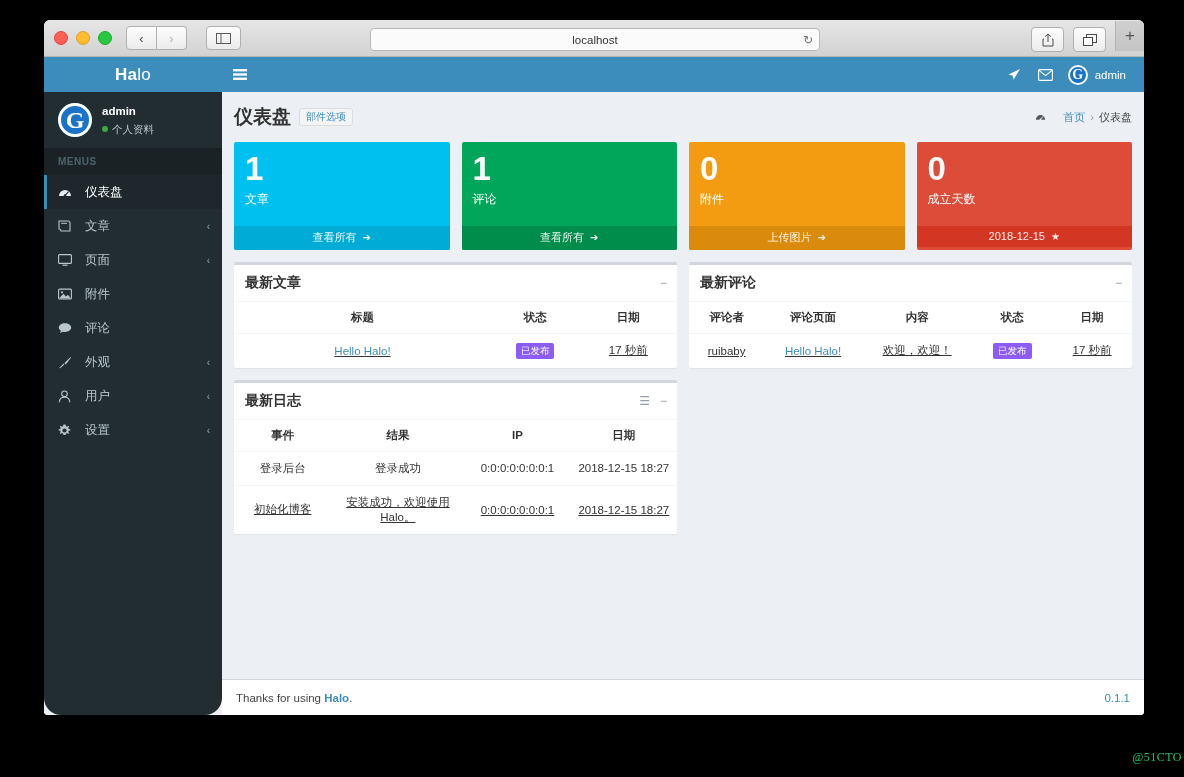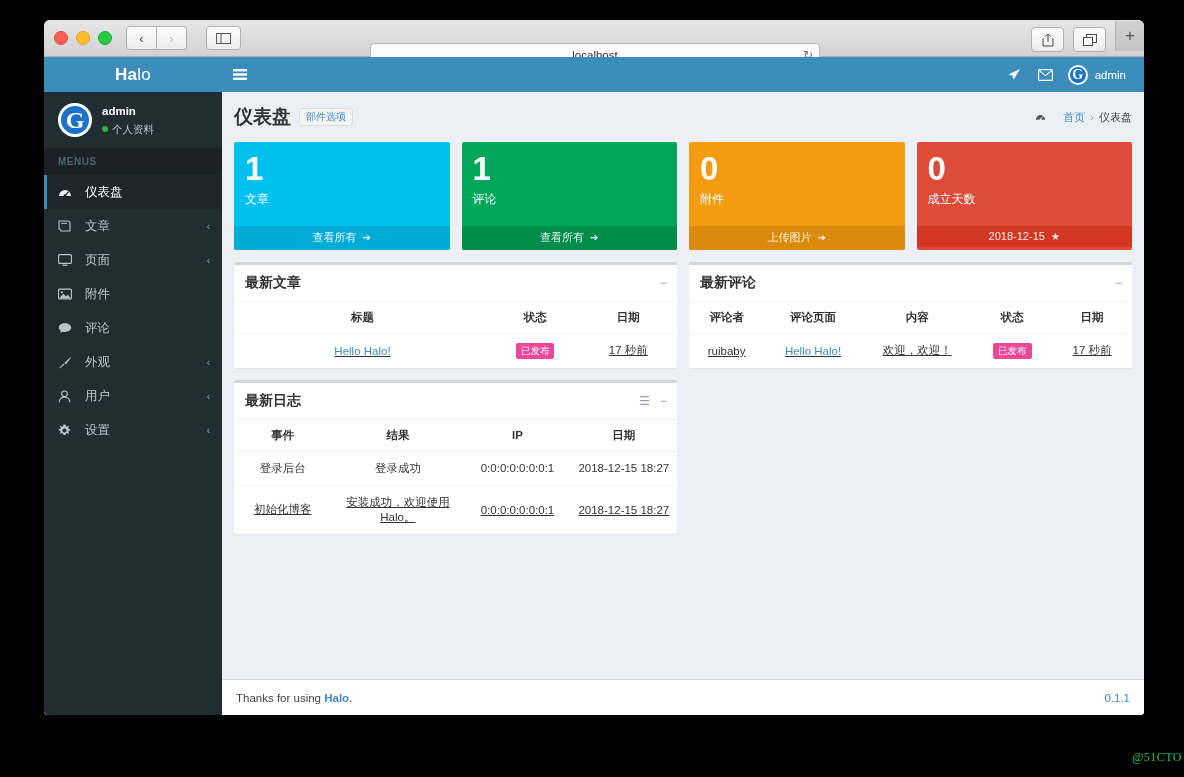--- a/index.html
+++ b/index.html
@@ -65,21 +65,21 @@
     width: 33px; height: 22px; margin-left: 9px;
     background: linear-gradient(#fdfdfd, #ebebeb);
     border: 1px solid #b0b0b0; border-radius: 4px;
     display:flex; align-items:center; justify-content:center;
   }
   .sidebtn svg { display:block; }
 
   .urlbar {
     position: absolute;
     left: 326px;
-    top: 23px;
+    top: 8px;
     width: 448px;
     height: 21px;
     background: #fbfbfb;
     border: 1px solid #b8b8b8;
     border-radius: 4px;
     display: flex;
     align-items: center;
     justify-content: center;
   }
   .urlbar .urltext {
@@ -129,20 +129,21 @@
     background: #ecf0f5;
   }
 
   
   .sidebar {
     width: 178px;
     background: #222d32;
     flex: 0 0 178px;
     display: flex;
     flex-direction: column;
+    border-radius: 17px;
   }
   .logo {
     height: 35px;
     background: #3c8dbc;
     color: #ffffff;
     display: flex;
     align-items: center;
     justify-content: center;
     font-size: 17px;
     letter-spacing: 0.3px;
@@ -368,21 +369,21 @@
   }
   table.dt td {
     padding: 9px 4px;
     text-align: center;
     color: #333333;
     border-bottom: 1px solid #f4f4f4;
   }
   table.dt tr:last-child td { border-bottom: none; text-decoration: underline; }
   .lnk { color: #3c8dbc; }
   .badge-green {
-    background: #ec4899;
+    background: #8b5cf6;
     color: #ffffff;
     font-size: 9.5px;
     padding: 2px 5px;
     border-radius: 2px;
     display: inline-block;
     line-height: 1.25;
   }
 
   
   .footer {

